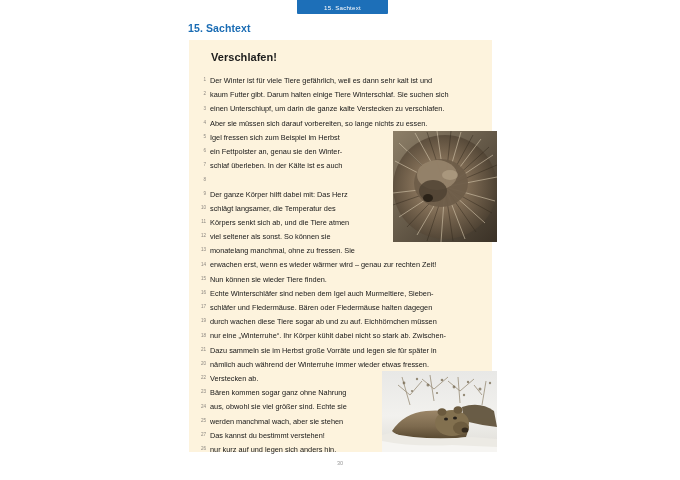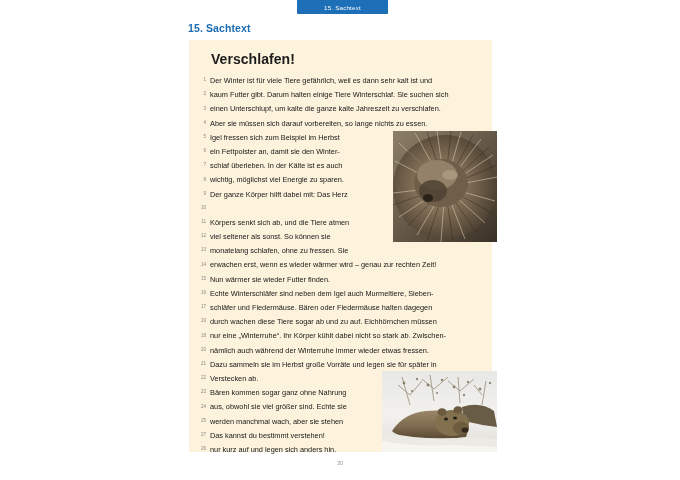--- a/index.html
+++ b/index.html
@@ -55,21 +55,21 @@
     top: 40px;
     width: 303px;
     height: 412px;
     background: #fdf3dd;
   }
 
   .panel-title {
     position: absolute;
     left: 22px;
     top: 11px;
-    font-size: 14px;
+    font-size: 11px;
     font-weight: bold;
     color: #1c1c1c;
     letter-spacing: 0.05px;
   }
 
   
   .lines {
     position: absolute;
     left: 0px;
     top: 34px;
@@ -158,92 +158,92 @@
     <div class="line">
           <span class="line-no">1</span>
           <span class="line-text">Der Winter ist für viele Tiere gefährlich, weil es dann sehr kalt ist und</span>
         </div>
         <div class="line">
           <span class="line-no">2</span>
           <span class="line-text">kaum Futter gibt. Darum halten einige Tiere Winterschlaf. Sie suchen sich</span>
         </div>
         <div class="line">
           <span class="line-no">3</span>
-          <span class="line-text">einen Unterschlupf, um kalte die ganze kalte Jahreszeit zu verschlafen.</span>
+          <span class="line-text">einen Unterschlupf, um darin die ganze kalte Verstecken zu verschlafen.</span>
         </div>
         <div class="line">
           <span class="line-no">4</span>
           <span class="line-text">Aber sie müssen sich darauf vorbereiten, so lange nichts zu essen.</span>
         </div>
         <div class="line">
           <span class="line-no">5</span>
           <span class="line-text">Igel fressen sich zum Beispiel im Herbst</span>
         </div>
         <div class="line">
           <span class="line-no">6</span>
-          <span class="line-text">ein Fettpolster an, damit sie den Winter-</span>
+          <span class="line-text">ein Fettpolster an, genau sie den Winter-</span>
         </div>
         <div class="line">
           <span class="line-no">7</span>
           <span class="line-text">schlaf überleben. In der Kälte ist es auch</span>
         </div>
         <div class="line">
           <span class="line-no">8</span>
-          <span class="line-text">wichtig, möglichst viel Energie zu sparen.</span>
         </div>
         <div class="line">
           <span class="line-no">9</span>
           <span class="line-text">Der ganze Körper hilft dabei mit: Das Herz</span>
         </div>
         <div class="line">
           <span class="line-no">10</span>
+          <span class="line-text">schlägt langsamer, die Temperatur des</span>
         </div>
         <div class="line">
           <span class="line-no">11</span>
           <span class="line-text">Körpers senkt sich ab, und die Tiere atmen</span>
         </div>
         <div class="line">
           <span class="line-no">12</span>
           <span class="line-text">viel seltener als sonst. So können sie</span>
         </div>
         <div class="line">
           <span class="line-no">13</span>
-          <span class="line-text">monatelang schlafen, ohne zu fressen. Sie</span>
+          <span class="line-text">monatelang manchmal, ohne zu fressen. Sie</span>
         </div>
         <div class="line">
           <span class="line-no">14</span>
           <span class="line-text">erwachen erst, wenn es wieder wärmer wird – genau zur rechten Zeit!</span>
         </div>
         <div class="line">
           <span class="line-no">15</span>
-          <span class="line-text">Nun wärmer sie wieder Futter finden.</span>
+          <span class="line-text">Nun können sie wieder Tiere finden.</span>
         </div>
         <div class="line">
           <span class="line-no">16</span>
           <span class="line-text">Echte Winterschläfer sind neben dem Igel auch Murmeltiere, Sieben-</span>
         </div>
         <div class="line">
           <span class="line-no">17</span>
           <span class="line-text">schläfer und Fledermäuse. Bären oder Fledermäuse halten dagegen</span>
         </div>
         <div class="line">
           <span class="line-no">19</span>
           <span class="line-text">durch wachen diese Tiere sogar ab und zu auf. Eichhörnchen müssen</span>
         </div>
         <div class="line">
           <span class="line-no">18</span>
           <span class="line-text">nur eine „Winterruhe“. Ihr Körper kühlt dabei nicht so stark ab. Zwischen-</span>
         </div>
         <div class="line">
+          <span class="line-no">21</span>
+          <span class="line-text">Dazu sammeln sie im Herbst große Vorräte und legen sie für später in</span>
+        </div>
+        <div class="line">
           <span class="line-no">20</span>
           <span class="line-text">nämlich auch während der Winterruhe immer wieder etwas fressen.</span>
-        </div>
-        <div class="line">
-          <span class="line-no">21</span>
-          <span class="line-text">Dazu sammeln sie im Herbst große Vorräte und legen sie für später in</span>
         </div>
         <div class="line">
           <span class="line-no">22</span>
           <span class="line-text">Verstecken ab.</span>
         </div>
         <div class="line">
           <span class="line-no">23</span>
           <span class="line-text">Bären kommen sogar ganz ohne Nahrung</span>
         </div>
         <div class="line">

